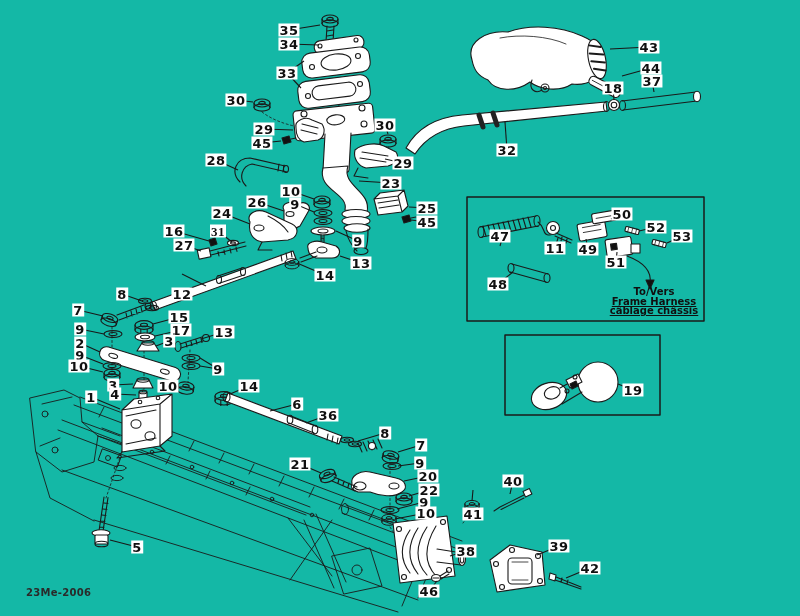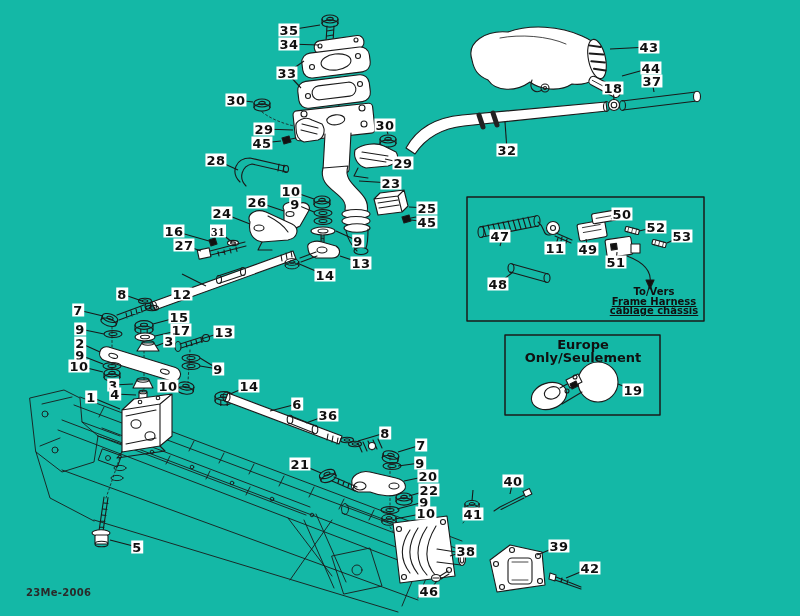--- a/index.html
+++ b/index.html
@@ -521,20 +521,16 @@
       <span class="callout" style="left: 498px; top: 284px;">48</span>
       <span class="callout" style="left: 633px; top: 390px;">19</span>
     </div>
 
 <div class="inset-note harness-note">
   <div>To/Vers</div>
   <div class="u">Frame Harness</div>
   <div class="u">câblage châssis</div>
 </div>
 
-<div class="inset-note europe-title">
-  <div>Europe</div>
-  <div>Only/Seulement</div>
+
+<div class="footer-code">23Me-2006</div>
+
 </div>
 
-<div class="footer-code">23Me-2006</div>
-
-</div>
-
 </body></html>

